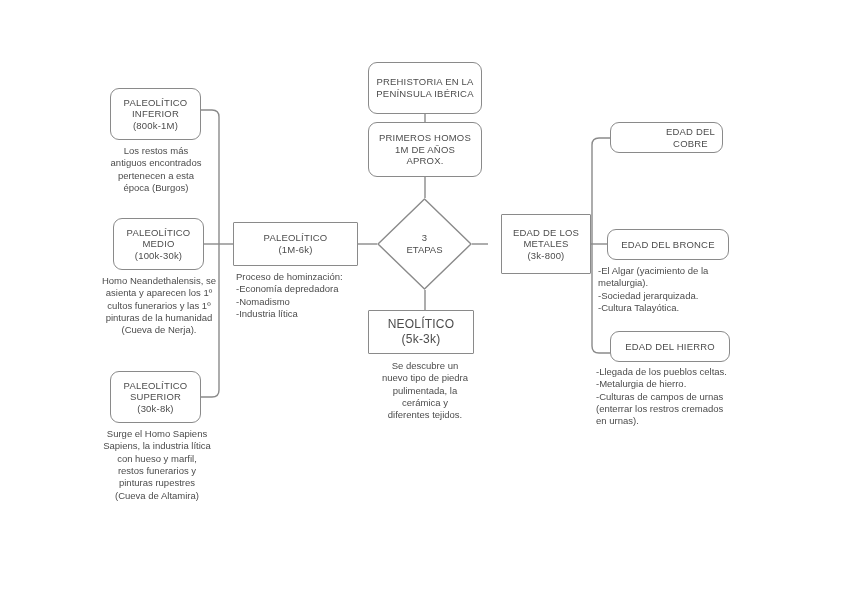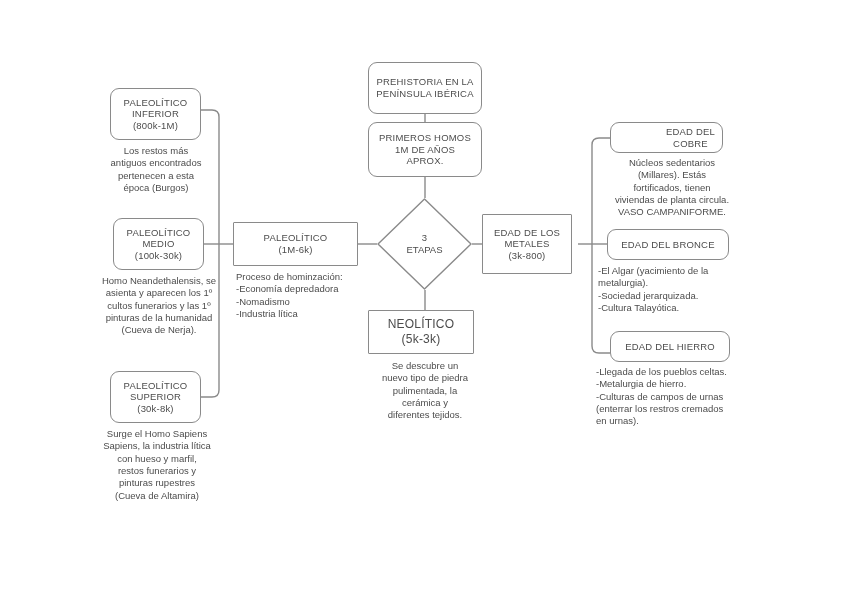--- a/index.html
+++ b/index.html
@@ -169,34 +169,29 @@
 SUPERIOR
 (30k-8k)</span>
   </div>
   <div class="note c" style="left:82px; top:428px; width:150px; font-size:9.5px;">Surge el Homo Sapiens
 Sapiens, la industria lítica
 con hueso y marfil,
 restos funerarios y
 pinturas rupestres
 (Cueva de Altamira)</div>
 
-  <div class="node sq" style="left:482px; top:214px; width:90px; height:60px; font-size:9.5px;">
+  <div class="node sq" style="left:501px; top:214px; width:90px; height:60px; font-size:9.5px;">
     <span class="lbl">EDAD DE LOS
 METALES
 (3k-800)</span>
   </div>
 
   <div class="node round" style="left:610px; top:122px; width:113px; height:31px; font-size:9.5px;padding-left:48px;">
     <span class="lbl">EDAD DEL COBRE</span>
   </div>
-  <div class="note c" style="left:596px; top:157px; width:152px; font-size:9.5px;">Núcleos sedentarios
-(Millares). Estás
-fortificados, tienen
-viviendas de planta circula.
-VASO CAMPANIFORME.</div>
 
   <div class="node round" style="left:607px; top:229px; width:122px; height:31px; font-size:9.5px;">
     <span class="lbl">EDAD DEL BRONCE</span>
   </div>
   <div class="note l" style="left:598px; top:265px; width:152px; font-size:9.5px;">-El Algar (yacimiento de la
 metalurgia).
 -Sociedad jerarquizada.
 -Cultura Talayótica.</div>
 
   <div class="node round" style="left:610px; top:331px; width:120px; height:31px; font-size:9.5px;">

